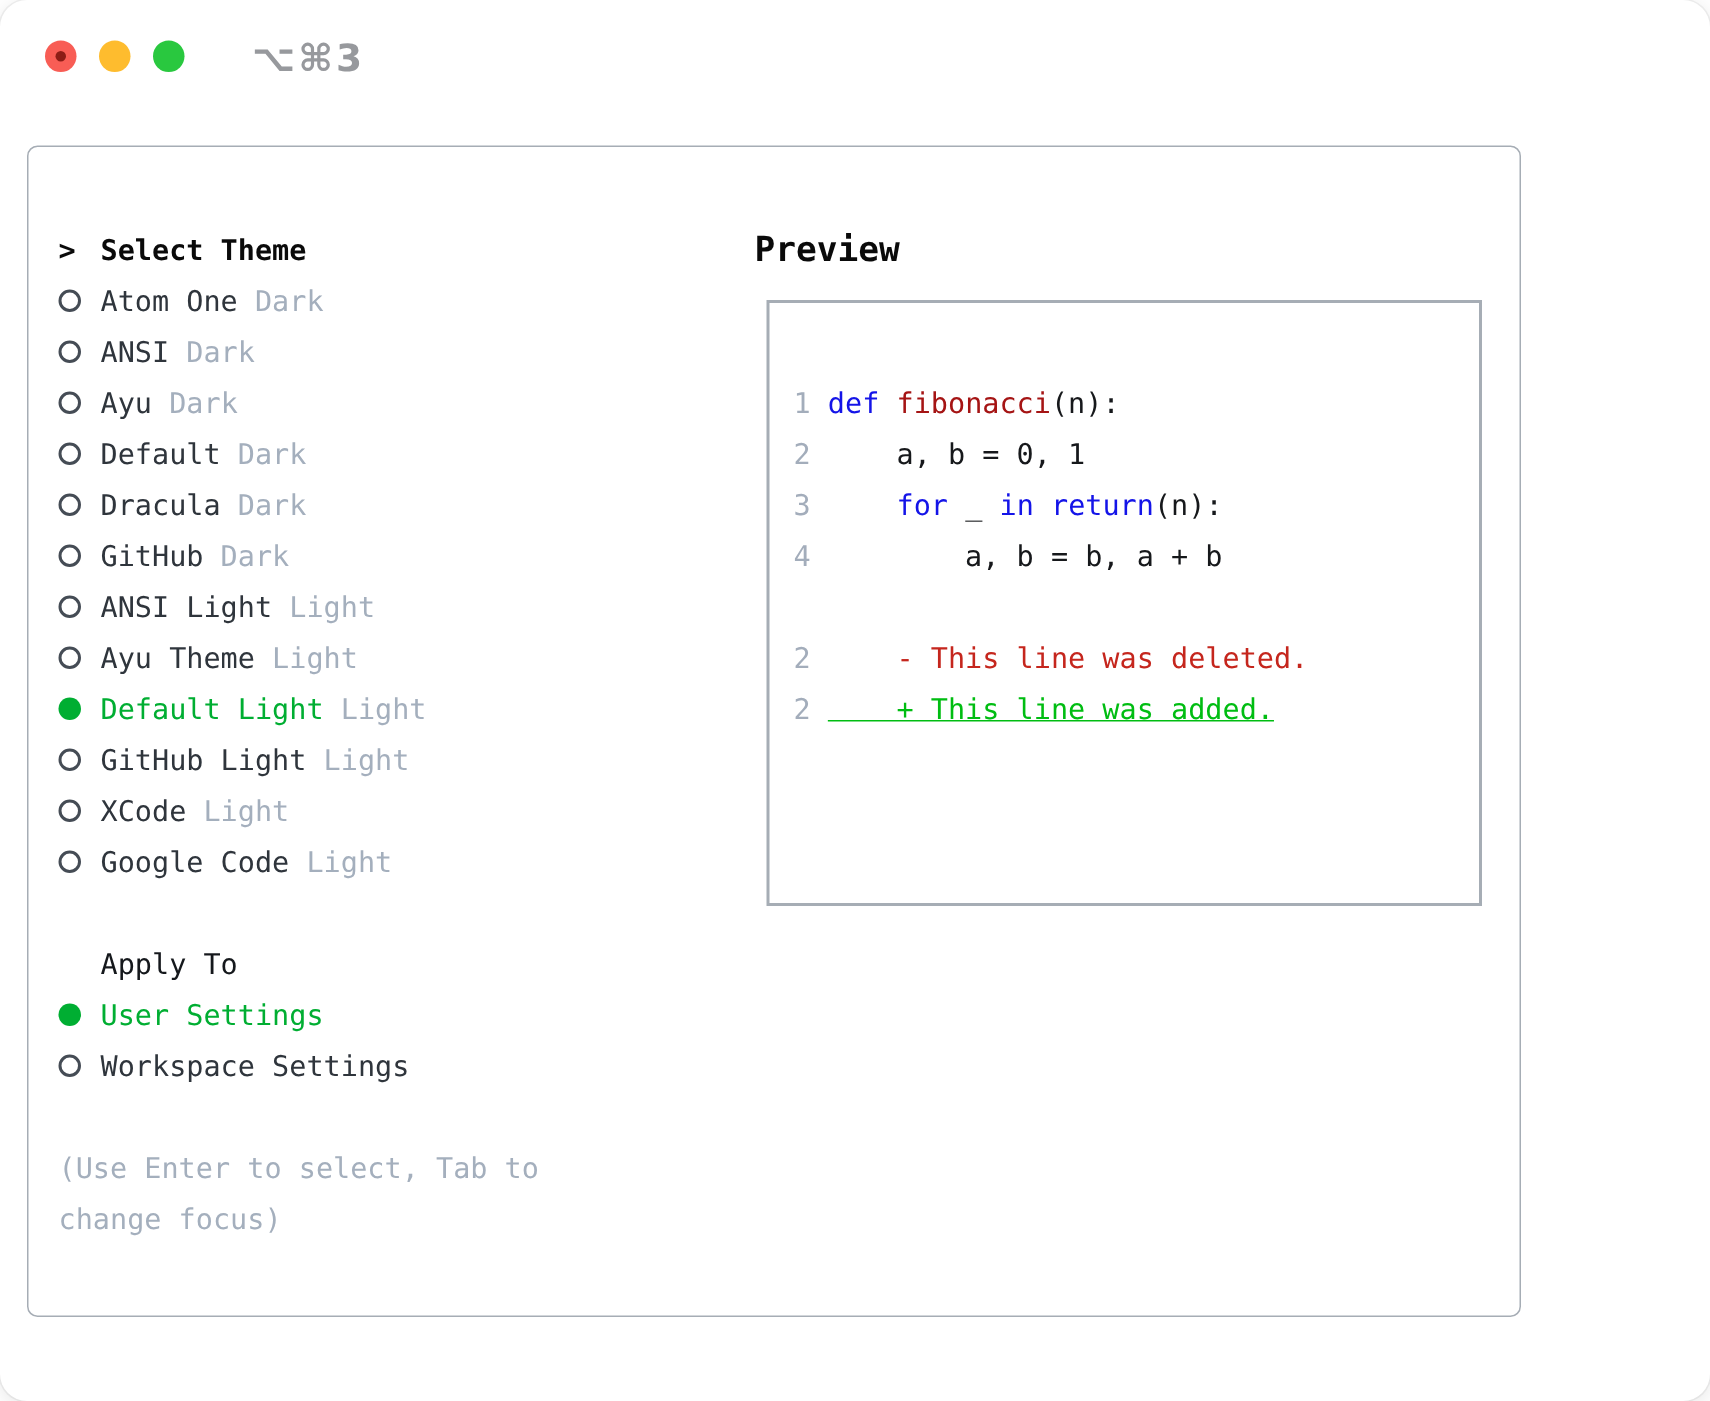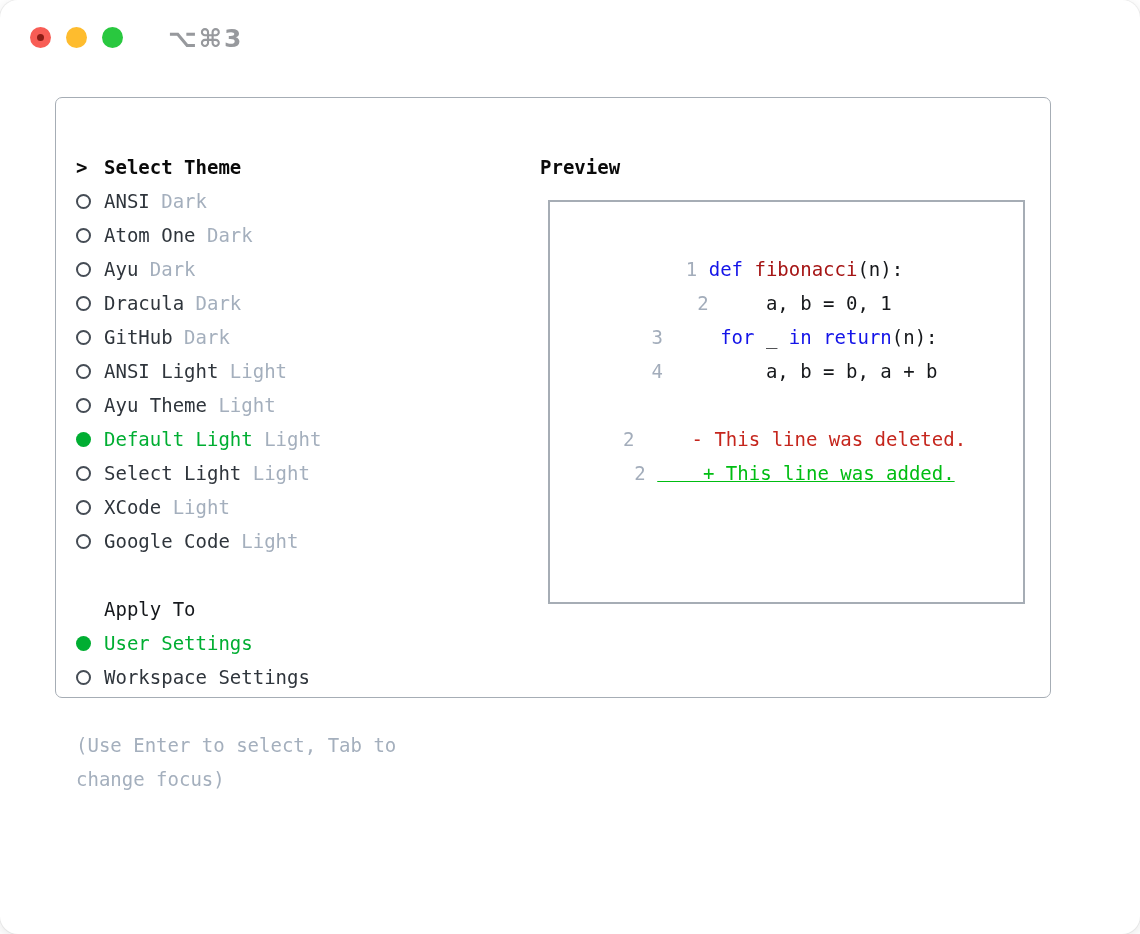--- a/index.html
+++ b/index.html
@@ -20,48 +20,48 @@
   .dot.red{left:30px;background:var(--tl-close);}
   .dot.yellow{left:66px;background:var(--tl-min);}
   .dot.green{left:102px;background:var(--tl-zoom);}
   .dot-inner{position:absolute;left:7px;top:7px;width:7px;height:7px;border-radius:50%;background:var(--tl-dot);}
   .win-title{
     position:absolute;left:168px;top:24px;font-family:"DejaVu Sans","Liberation Sans",sans-serif;
     font-size:25px;font-weight:600;color:#97999d;letter-spacing:2px;
   }
   
   .panel{
-    position:absolute;left:18px;top:97px;width:996px;height:601px;
-    background:#fff;border:1.5px solid var(--border);border-radius:7px;margin-left:37px;
+    position:absolute;left:18px;top:97px;width:996px;height:781px;
+    background:#fff;border:1.5px solid var(--border);border-radius:7px;
   }
   
   .left-col{position:absolute;left:20px;top:52px;font-size:19px;line-height:34px;color:var(--ink);}
   .row{height:34px;white-space:pre;}
   .marker{display:inline-block;width:28px;}
   .arrow{font-weight:700;color:#0a0a0a;}
   .header-text{font-weight:700;color:#0a0a0a;}
   .header2-text{color:#15181c;}
   .circle{display:inline-block;width:15px;height:15px;border-radius:50%;border:2px solid #454c55;vertical-align:-1px;}
   .circle.filled{border:none;background:var(--green);width:15px;height:15px;}
   .name{color:var(--ink);}
   .name.selected{color:var(--green);text-align:center;}
   .tag{color:var(--muted);}
   .help{color:var(--muted);}
   .help div{height:34px;white-space:pre;}
   
   .preview-title{
-    position:absolute;left:484px;top:52px;font-size:19px;line-height:34px;
+    position:absolute;left:484px;top:52px;font-size:23px;line-height:34px;
     font-weight:700;color:#0a0a0a;
   }
   .preview-box{
     position:absolute;left:492px;top:102px;width:477px;height:404px;
     border:2px solid var(--border);background:#fff;overflow:hidden;
   }
   .code{padding:50px 0 0 16px;font-size:19px;line-height:34px;color:#16181b;}
-  .pl{height:34px;white-space:pre;text-align:center;}
+  .pl{height:34px;white-space:pre;}
   .ln{color:var(--ln);}
   .kw{color:var(--kw);}
   .fn{color:var(--fn);}
   .ctx{color:var(--ctx);}
   .del{color:var(--del);}
   .add{color:var(--add);text-decoration:underline;}
 </style>
 </head>
 <body>
 
@@ -72,29 +72,30 @@
       </span>
     <span class="dot yellow"></span>
     <span class="dot green"></span>
     <span class="win-title">⌥⌘3</span>
   </div>
 
   <div class="panel">
     <div class="left-col">
       <div class="row"><span class="marker arrow">&gt;</span><span class="header-text">Select Theme</span></div>
       <div id="theme-items">
+          <div class="row"><span class="marker"><span class="circle"></span></span><span class="name">Atom One</span><span class="tag"> Dark</span></div>
           <div class="row"><span class="marker"><span class="circle"></span></span><span class="name">ANSI</span><span class="tag"> Dark</span></div>
-          <div class="row"><span class="marker"><span class="circle"></span></span><span class="name">Atom One</span><span class="tag"> Dark</span></div>
           <div class="row"><span class="marker"><span class="circle"></span></span><span class="name">Ayu</span><span class="tag"> Dark</span></div>
+          <div class="row"><span class="marker"><span class="circle"></span></span><span class="name">Default</span><span class="tag"> Dark</span></div>
           <div class="row"><span class="marker"><span class="circle"></span></span><span class="name">Dracula</span><span class="tag"> Dark</span></div>
           <div class="row"><span class="marker"><span class="circle"></span></span><span class="name">GitHub</span><span class="tag"> Dark</span></div>
           <div class="row"><span class="marker"><span class="circle"></span></span><span class="name">ANSI Light</span><span class="tag"> Light</span></div>
           <div class="row"><span class="marker"><span class="circle"></span></span><span class="name">Ayu Theme</span><span class="tag"> Light</span></div>
           <div class="row"><span class="marker"><span class="circle filled"></span></span><span class="name selected">Default Light</span><span class="tag"> Light</span></div>
-          <div class="row"><span class="marker"><span class="circle"></span></span><span class="name">Select Light</span><span class="tag"> Light</span></div>
+          <div class="row"><span class="marker"><span class="circle"></span></span><span class="name">GitHub Light</span><span class="tag"> Light</span></div>
           <div class="row"><span class="marker"><span class="circle"></span></span><span class="name">XCode</span><span class="tag"> Light</span></div>
           <div class="row"><span class="marker"><span class="circle"></span></span><span class="name">Google Code</span><span class="tag"> Light</span></div>
         </div>
       <div class="row"></div>
       <div class="row"><span class="marker"></span><span class="header2-text">Apply To</span></div>
       <div id="apply-items">
           <div class="row"><span class="marker"><span class="circle filled"></span></span><span class="name selected">User Settings</span></div>
           <div class="row"><span class="marker"><span class="circle"></span></span><span class="name">Workspace Settings</span></div>
         </div>
       <div class="row"></div>

